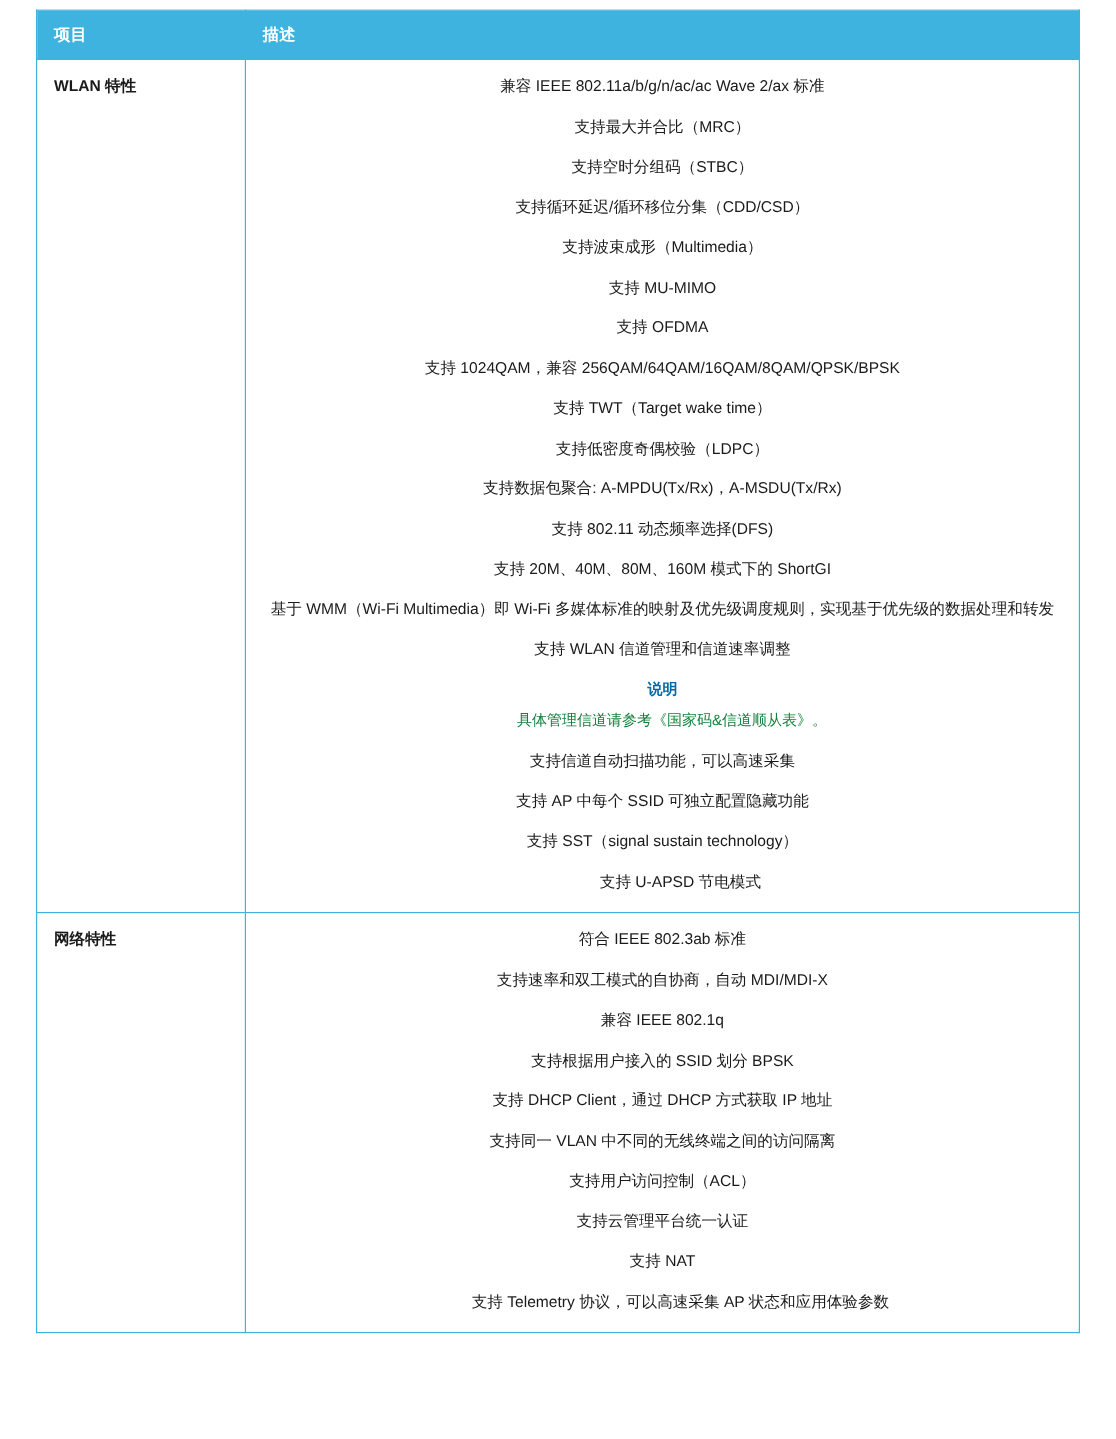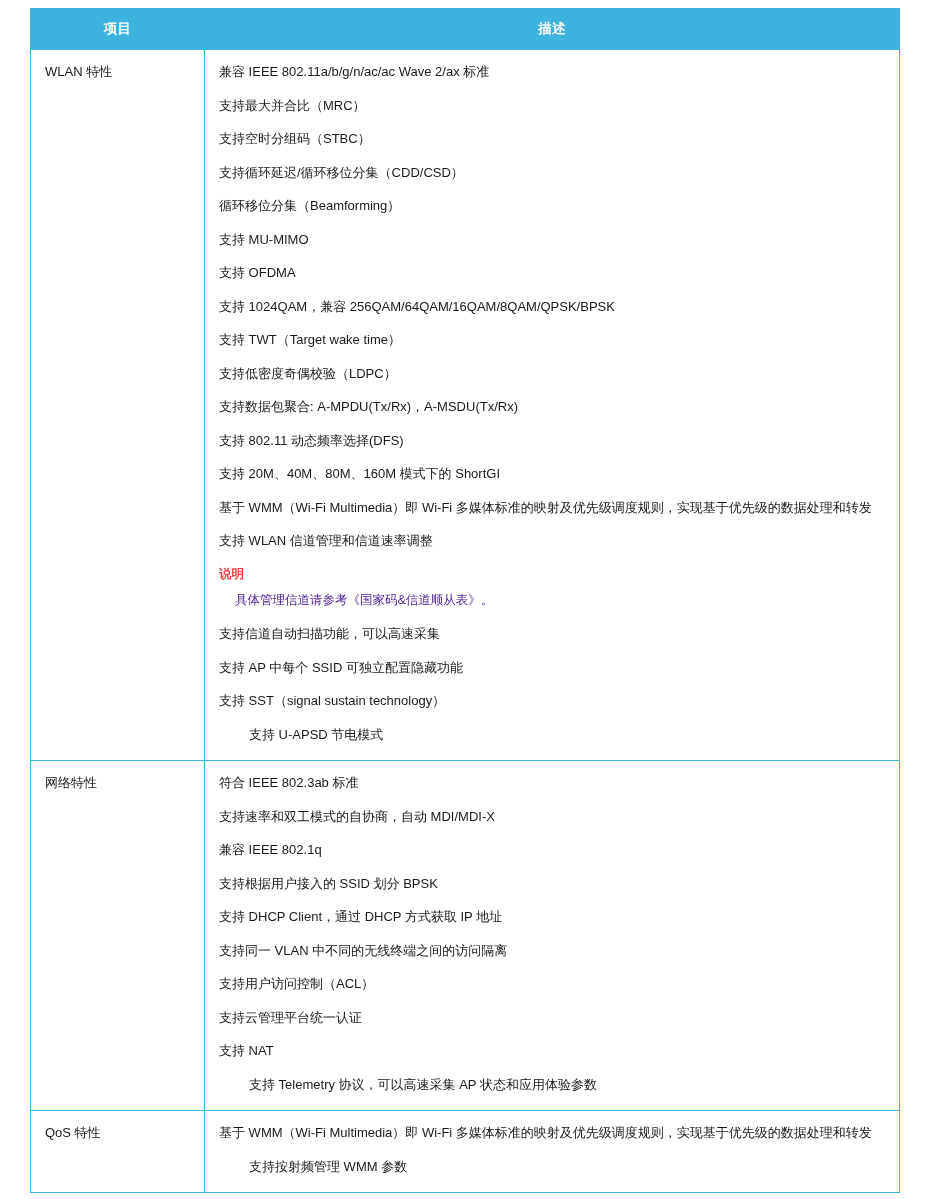--- a/index.html
+++ b/index.html
@@ -22,52 +22,54 @@
   table.spec {
     border-collapse: collapse;
     width: 870px;
     table-layout: fixed;
   }
   table.spec th {
     background: #3fb3e0;
     color: #ffffff;
     font-weight: bold;
     font-size: 13.5px;
-    text-align: center;
+    text-align: left;
     padding: 11px 14px;
     border: 1px solid #3fb3e0;
     letter-spacing: 0.3px;
   }
   table.spec th.col-item { width: 145px; }
   table.spec td {
     border: 1px solid #3fb3e0;
     vertical-align: top;
     padding: 12px 14px 14px 14px;
     font-size: 13px;
     line-height: 1.5;
   }
   td.item-cell {
     width: 145px;
     color: #1a1a1a;
+    font-weight: bold;
   }
   td.desc-cell p {
     margin: 0 0 14px 0;
+    text-align: center;
   }
   td.desc-cell p:last-child {
     margin-bottom: 2px;
     margin-left: 30px;
   }
   .note-title {
     font-weight: bold;
-    color: #ef4444;
+    color: #0369a1;
     font-size: 12.5px;
     margin: 0 0 8px 0 !important;
   }
   .note-body {
-    color: #4c1d95;
+    color: #15803d;
     font-size: 12.5px;
     padding-left: 16px;
     margin: 0 0 14px 0 !important;
   }
 </style>
 </head>
 <body>
 
 <div class="page">
   <table class="spec">
@@ -78,21 +80,21 @@
       </tr>
     </thead>
     <tbody>
       <tr>
         <td class="item-cell">WLAN 特性</td>
         <td class="desc-cell">
           <p>兼容 IEEE 802.11a/b/g/n/ac/ac Wave 2/ax 标准</p>
           <p>支持最大并合比（MRC）</p>
           <p>支持空时分组码（STBC）</p>
           <p>支持循环延迟/循环移位分集（CDD/CSD）</p>
-          <p>循环移位分集（Beamforming）</p>
+          <p>支持波束成形（Multimedia）</p>
           <p>支持 MU-MIMO</p>
           <p>支持 OFDMA</p>
           <p>支持 1024QAM，兼容 256QAM/64QAM/16QAM/8QAM/QPSK/BPSK</p>
           <p>支持 TWT（Target wake time）</p>
           <p>支持低密度奇偶校验（LDPC）</p>
           <p>支持数据包聚合: A-MPDU(Tx/Rx)，A-MSDU(Tx/Rx)</p>
           <p>支持 802.11 动态频率选择(DFS)</p>
           <p>支持 20M、40M、80M、160M 模式下的 ShortGI</p>
           <p>基于 WMM（Wi-Fi Multimedia）即 Wi-Fi 多媒体标准的映射及优先级调度规则，实现基于优先级的数据处理和转发</p>
           <p>支持 WLAN 信道管理和信道速率调整</p>
@@ -112,22 +114,15 @@
           <p>兼容 IEEE 802.1q</p>
           <p>支持根据用户接入的 SSID 划分 BPSK</p>
           <p>支持 DHCP Client，通过 DHCP 方式获取 IP 地址</p>
           <p>支持同一 VLAN 中不同的无线终端之间的访问隔离</p>
           <p>支持用户访问控制（ACL）</p>
           <p>支持云管理平台统一认证</p>
           <p>支持 NAT</p>
           <p>支持 Telemetry 协议，可以高速采集 AP 状态和应用体验参数</p>
         </td>
       </tr>
-      <tr>
-        <td class="item-cell">QoS 特性</td>
-        <td class="desc-cell">
-          <p>基于 WMM（Wi-Fi Multimedia）即 Wi-Fi 多媒体标准的映射及优先级调度规则，实现基于优先级的数据处理和转发</p>
-          <p>支持按射频管理 WMM 参数</p>
-        </td>
-      </tr>
     </tbody>
   </table>
 </div>
 
 </body></html>

